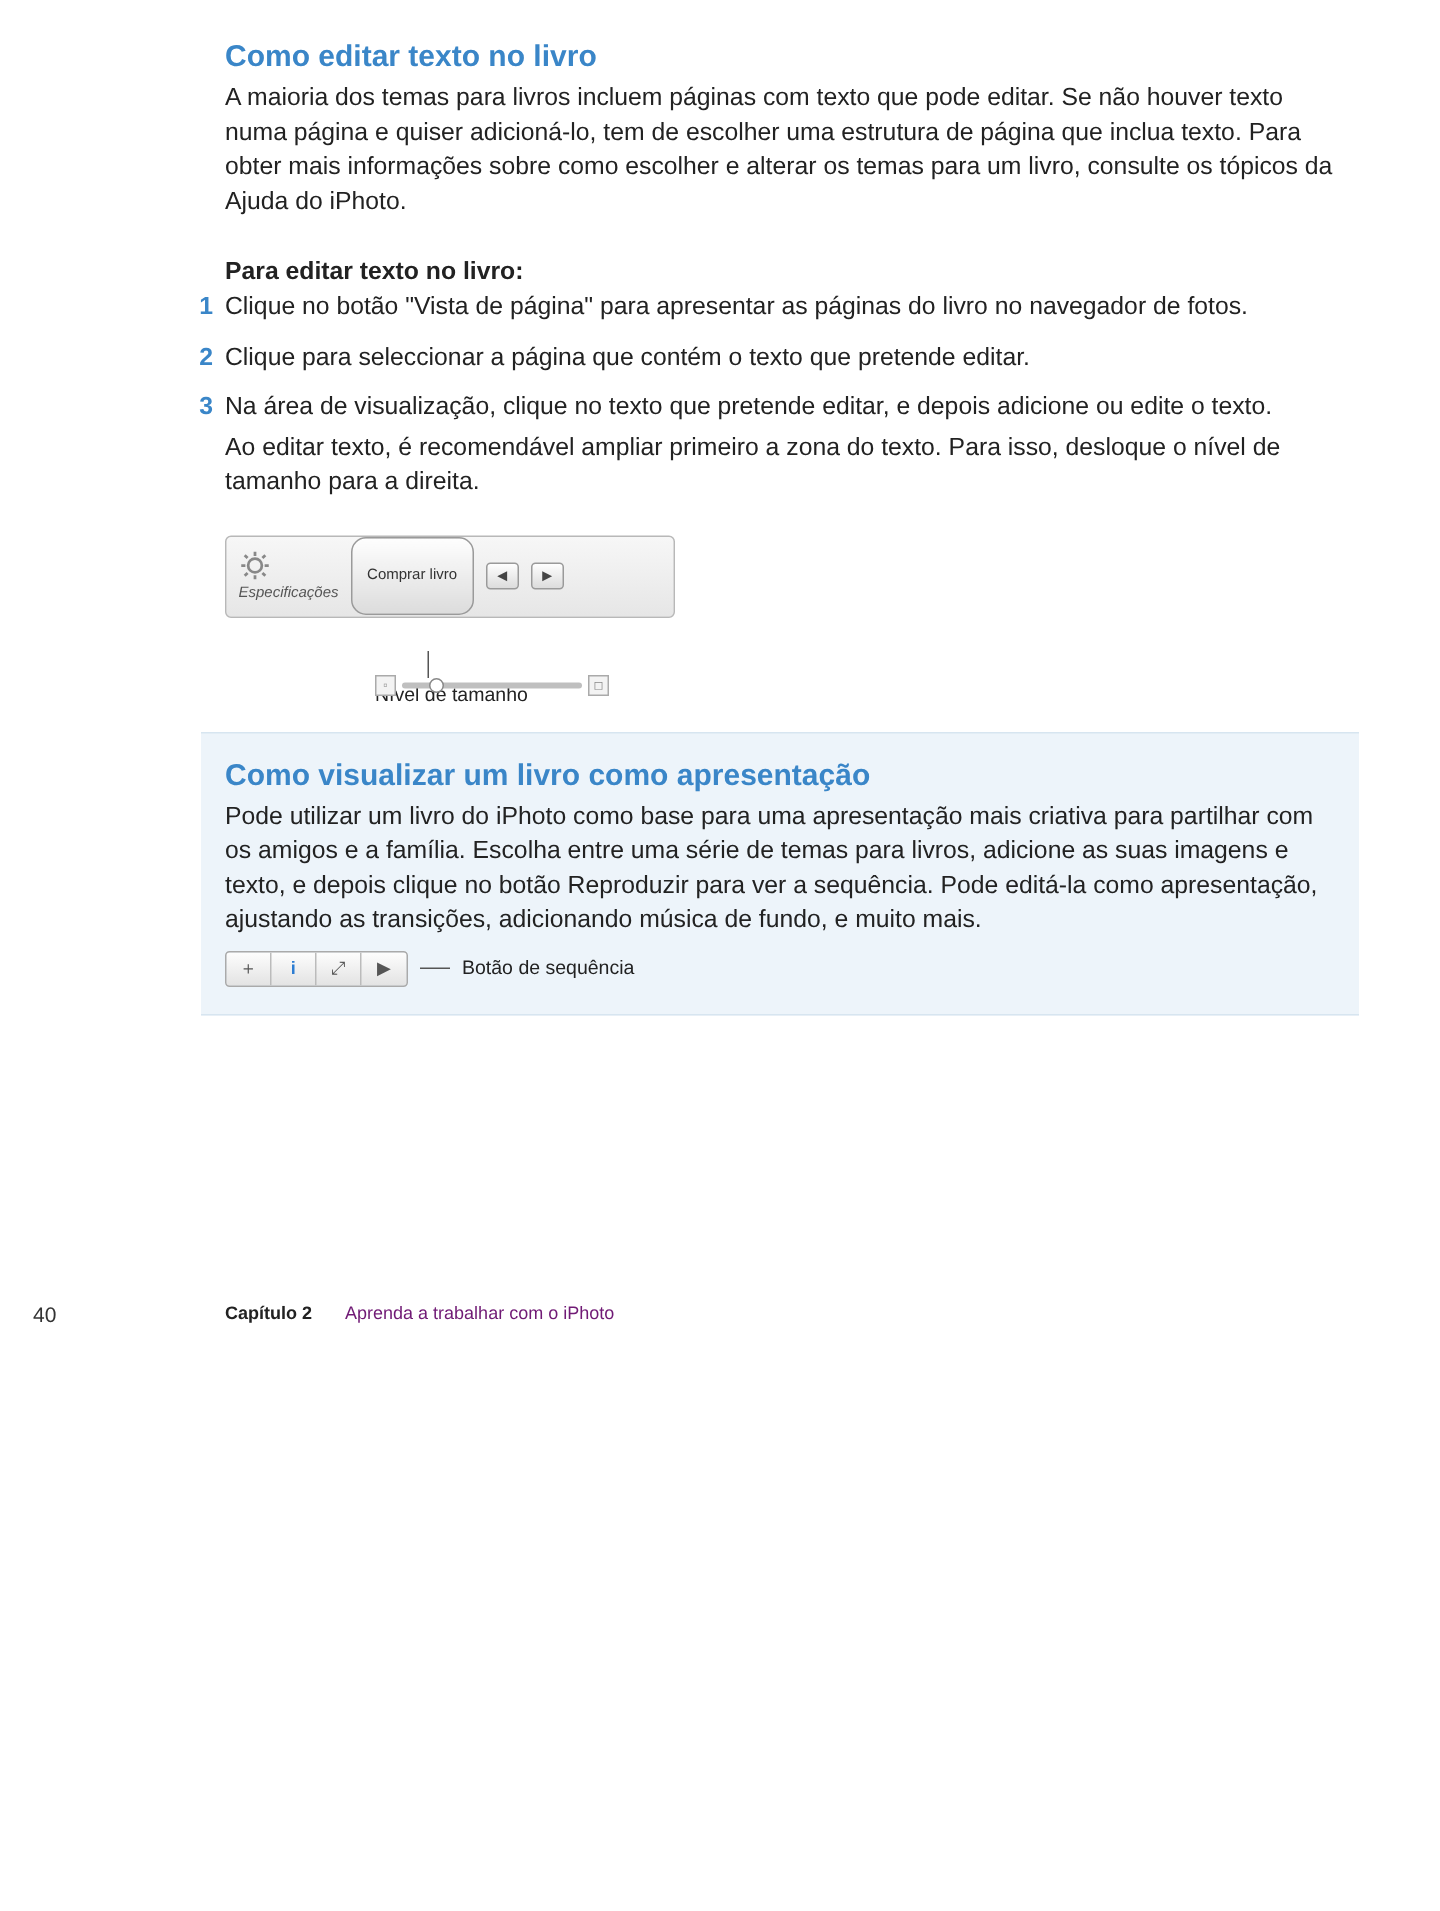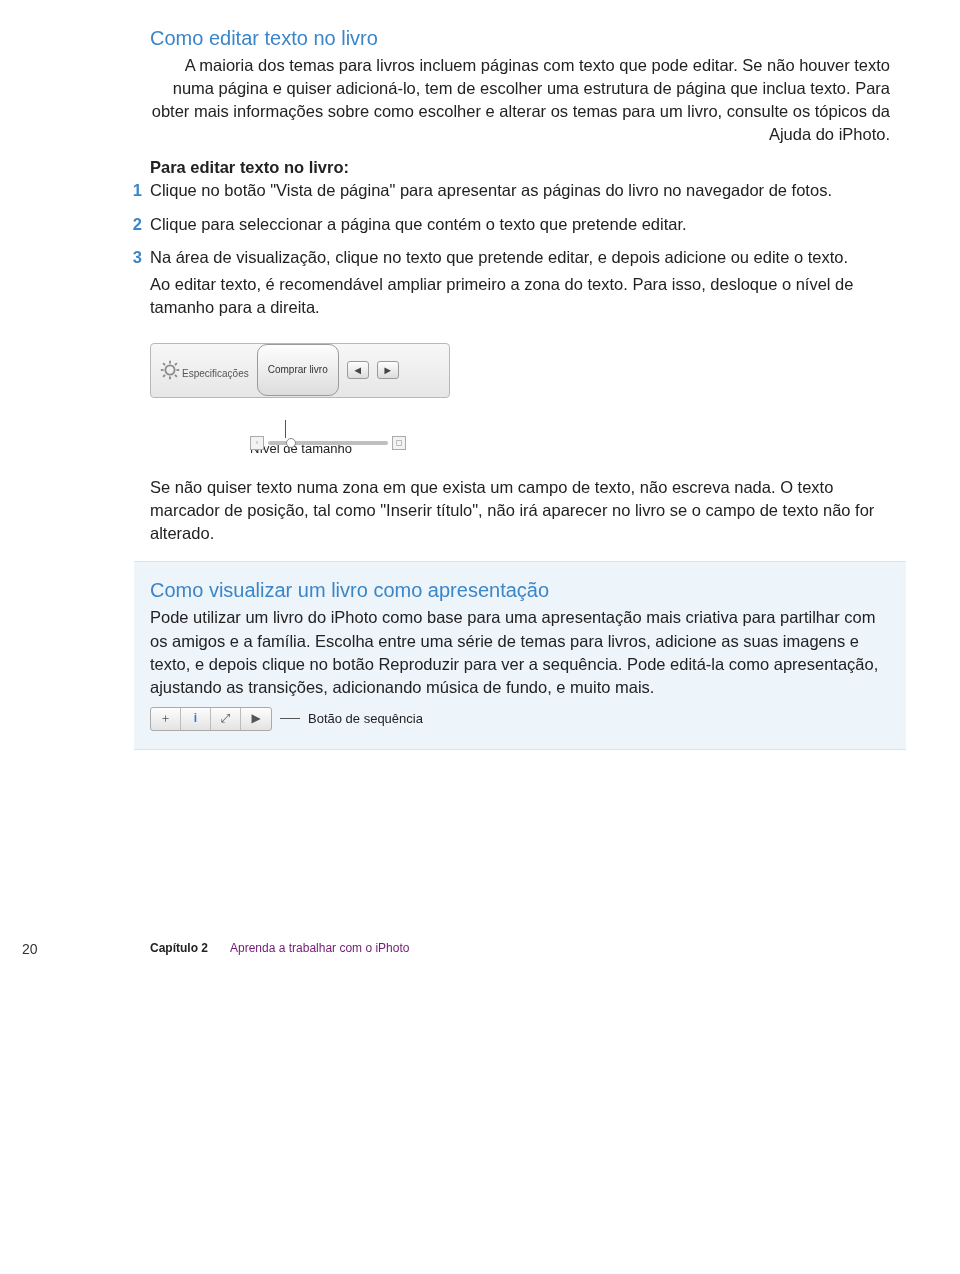--- a/index.html
+++ b/index.html
@@ -5,41 +5,41 @@
   * { margin: 0; padding: 0; box-sizing: border-box; }
   body {
     font-family: "Lucida Grande", "Segoe UI", Helvetica, Arial, sans-serif;
     font-size: 16.5px;
     line-height: 1.4;
     color: #222;
     width: 960px;
     background: #fff;
   }
   .page { padding: 24px 70px 0 150px; }
-  .h-blue { color: #3a86c8; font-size: 20px; font-weight: 400; margin-bottom: 2px; }
-  .intro-para { margin-bottom: 10px; text-align: right; }
+  .h-blue { color: #3a86c8; font-size: 20px; font-weight: 700; margin-bottom: 2px; }
+  .intro-para { margin-bottom: 24px; }
   .bold-lead { font-weight: 600; margin-top: 10px; }
   ol.steps { list-style: none; padding: 0; margin: 0; }
   ol.steps > li { display: flex; align-items: flex-start; margin-bottom: 6px; }
   .num { color: #3a86c8; font-weight: 600; width: 24px; flex-shrink: 0; margin-left: -24px; text-align: right; padding-right: 8px; }
   .step-body { flex: 1; }
   .step-body p { margin-bottom: 4px; }
 
   
   .toolbar-wrap { margin: 20px 0 8px 0; }
   .toolbar {
     width: 300px; height: 55px;
     background: linear-gradient(#f7f7f7,#e6e6e6);
     border: 1px solid #b8b8b8;
     border-radius: 4px;
     display: flex; align-items: center; gap: 8px; padding: 4px 8px;
     font-size: 10px; color:#555;
   }
   .gear {
-    display:flex; flex-direction:row; align-items:flex-end; gap:1px;
+    display:flex; flex-direction:column; align-items:flex-start; gap:1px;font-style:italic;
   }
   .gear svg { width:22px; height:22px; }
   .pillbtn {
     background: linear-gradient(#fefefe,#dcdcdc);
     border:1px solid #9a9a9a; border-radius:10px;
     font-size:10px; padding:18px 10px; color:#333;
   }
   .arrowbtn {
     width:22px; height:18px;
     background: linear-gradient(#fefefe,#dcdcdc);
@@ -160,21 +160,20 @@
             <div class="slider-knob"></div>
           </div>
         <div class="ic">◻</div>
       </div>
     </div>
     <div style="height:22px;"></div>
     <div class="callout-line"></div>
     <div class="callout-lbl">Nível de tamanho</div>
   </div>
 
-  <p class="para-after">Se não quiser texto numa zona em que exista um campo de texto, não escreva nada. O texto marcador de posição, tal como "Inserir título", não irá aparecer no livro se o campo de texto não for alterado.</p>
 
   <div class="bluebox">
     <div class="h-blue">Como visualizar um livro como apresentação</div>
     <p>Pode utilizar um livro do iPhoto como base para uma apresentação mais criativa para partilhar com os amigos e a família. Escolha entre uma série de temas para livros, adicione as suas imagens e texto, e depois clique no botão Reproduzir para ver a sequência. Pode editá-la como apresentação, ajustando as transições, adicionando música de fundo, e muito mais.</p>
     <div class="btnbar-wrap">
       <div class="btnbar">
         <div class="cell">
             <span>＋</span>
           </div>
         <div class="cell">
@@ -189,18 +188,18 @@
       </div>
       <div class="tiny-line"></div>
       <span class="tiny-lbl">Botão de sequência</span>
     </div>
   </div>
 
 
 </div>
 
 <div class="footer">
-  <span class="pagenum">20</span>
+  <span class="pagenum">40</span>
   <div class="footer-inner">
     <span class="chap-b">Capítulo 2</span>
     <span class="chap-t">Aprenda a trabalhar com o iPhoto</span>
   </div>
 </div>
 
 </body></html>

